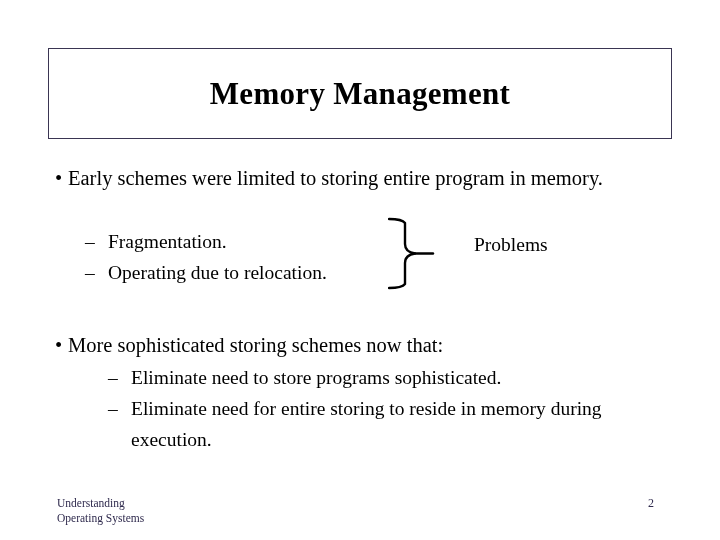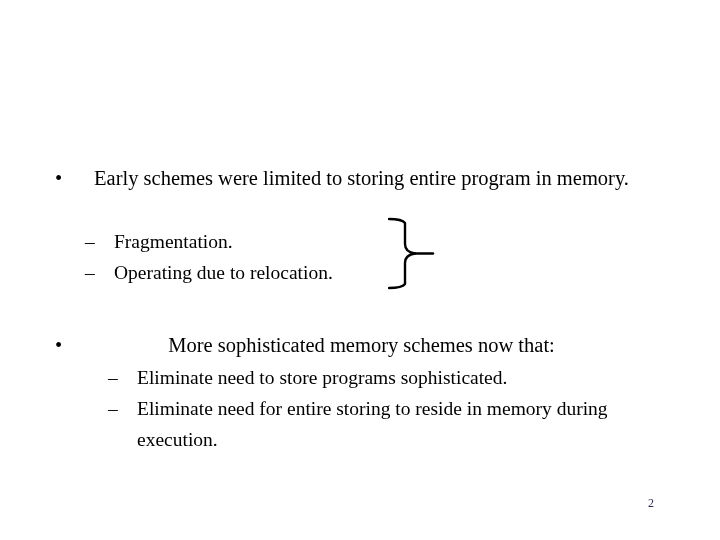--- a/index.html
+++ b/index.html
@@ -61,39 +61,38 @@
   .bullet-l1 .marker {
     position: absolute;
     left: 0;
     top: 0;
     width: 18px;
     text-align: left;
   }
   .bullet-l1 .text {
     display: block;
     margin-left: 13px;
-    text-align: center;
   }
 
   .bullet-l2 {
     position: absolute;
     font-size: 19.5px;
     color: #000000;
     line-height: 31px;
   }
   .bullet-l2 .marker {
     position: absolute;
     left: 0;
     top: 0;
     width: 16px;
     text-align: left;
   }
   .bullet-l2 .text {
     display: block;
-    margin-left: 29px;
+    margin-left: 23px;
   }
 
   
   #b1        { left: 55px;  top: 163px; width: 600px; }
   #b1s1      { left: 85px;  top: 226px; width: 300px; }
   #b1s2      { left: 85px;  top: 257px; width: 320px; }
 
   
   #b2        { left: 55px;  top: 330px; width: 600px; }
   #b2s1      { left: 108px; top: 362px; width: 540px; }
@@ -139,20 +138,23 @@
     font-family: "Liberation Serif", serif;
     font-size: 12px;
     color: #2f2a4d;
   }
 </style>
 </head>
 <body>
 
 <div class="slide">
 
+  <div class="title-box">
+    <div class="title-text">Memory Management</div>
+  </div>
 
   <div class="body">
 
     <div class="bullet-l1" id="b1">
       <span class="marker">•</span>
       <span class="text">Early schemes were limited to storing entire program in memory.</span>
     </div>
 
     <div class="bullet-l2" id="b1s1">
       <span class="marker">–</span>
@@ -164,34 +166,39 @@
       <span class="text">Operating due to relocation.</span>
     </div>
 
     <div class="brace-wrap">
       <svg width="48" height="80" viewBox="0 0 48 80" xmlns="http://www.w3.org/2000/svg">
         <path d="M 1 5 Q 14 5 17 9 L 17 30 Q 17 38 27 39.5 Q 17 41 17 49 L 17 70 Q 14 74 1 74" fill="none" stroke="#000000" stroke-width="2.4" stroke-linecap="round" stroke-linejoin="round"></path>
         <path d="M 26 39.5 L 45 39.5" fill="none" stroke="#000000" stroke-width="2.4" stroke-linecap="round"></path>
       </svg>
     </div>
 
+    <div class="problems-label">Problems</div>
 
     <div class="bullet-l1" id="b2">
       <span class="marker">•</span>
-      <span class="text">More sophisticated memory schemes now that:</span>
+      <span class="text">More sophisticated storing schemes now that:</span>
     </div>
 
     <div class="bullet-l2" id="b2s1">
       <span class="marker">–</span>
       <span class="text">Eliminate need to store programs sophisticated.</span>
     </div>
 
     <div class="bullet-l2" id="b2s2">
       <span class="marker">–</span>
       <span class="text">Eliminate need for entire storing to reside in memory during execution.</span>
     </div>
 
   </div>
 
+  <div class="footer">
+    <div>Understanding</div>
+    <div>Operating Systems</div>
+  </div>
 
   <div class="page-number">2</div>
 
 </div>
 
 </body></html>

